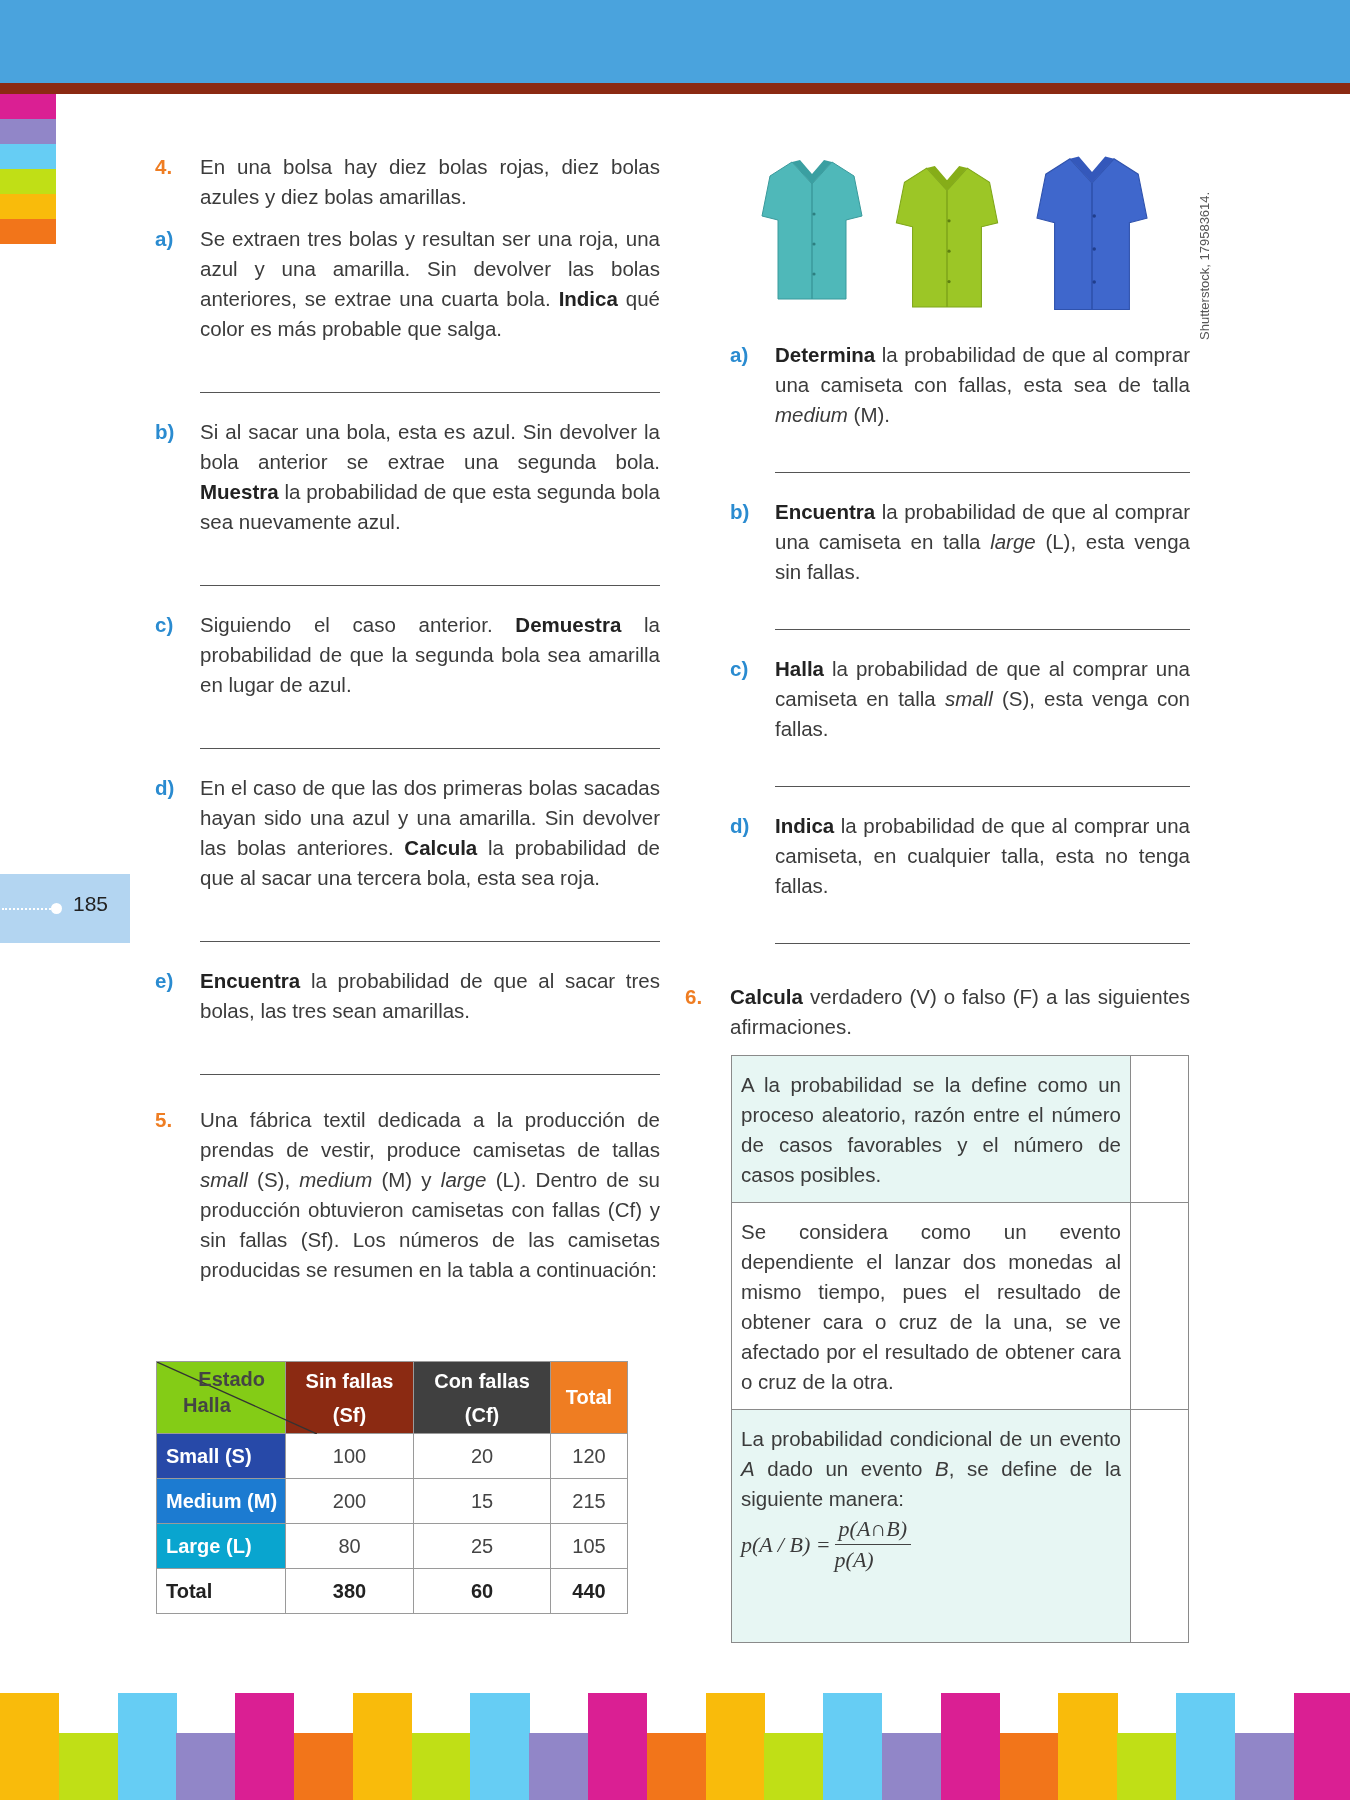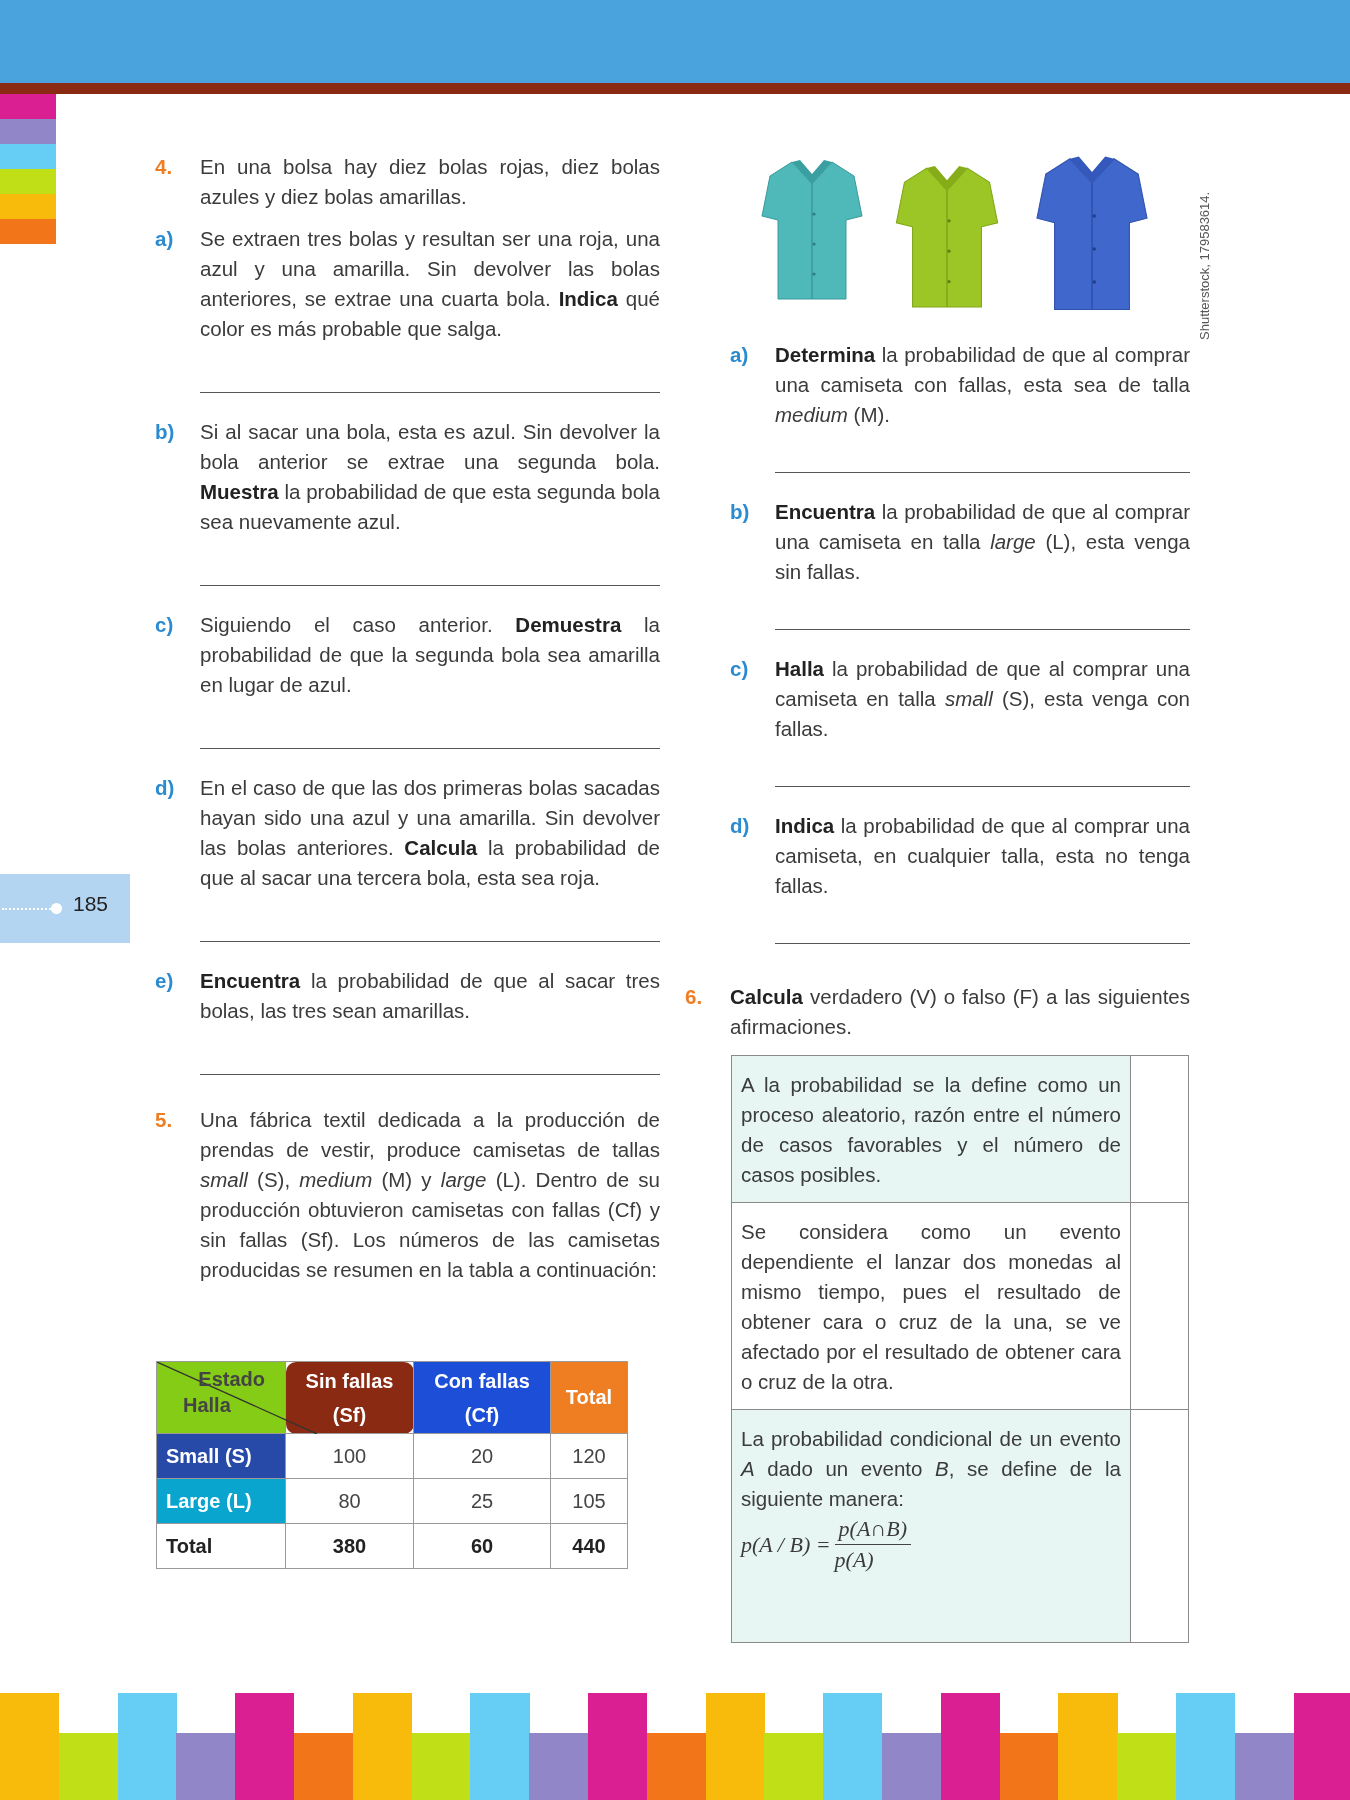--- a/index.html
+++ b/index.html
@@ -32,22 +32,22 @@
   .shirt { position: absolute; top: 0; }
   .credit { position: absolute; left: 1197px; top: 340px; transform: rotate(-90deg); transform-origin: left top; font-size: 13px; color: #555; white-space: nowrap; font-family: "Liberation Sans", sans-serif; }
 
   table.prod { position: absolute; left: 156px; top: 1361px; border-collapse: collapse; font-family: "Liberation Sans", sans-serif; font-size: 20px; }
   table.prod td { border: 1.5px solid #9a9a9a; text-align: center; height: 45px; color: #444; }
   table.prod .hdr td { height: 72px; }
   .diag { position: relative; width: 129px; background: #84cc16; font-weight: bold; }
   .diag svg { position: absolute; left: 0; top: 0; }
   .diag .estado { position: absolute; right: 20px; top: 6px; font-size: 20px; color: #444; }
   .diag .talla { position: absolute; left: 26px; top: 32px; font-size: 20px; color: #444; }
-  .h-sf { background: #8b2a12; color: #fff !important; font-weight: bold; width: 128px; line-height: 34px; border-radius: 10px; }
-  .h-cf { background: #1d4ed8; color: #fff !important; font-weight: bold; width: 137px; line-height: 34px; }
+  .h-sf { background: #8b2a12; color: #fff !important; font-weight: bold; width: 128px; line-height: 34px; }
+  .h-cf { background: #404040; color: #fff !important; font-weight: bold; width: 137px; line-height: 34px; }
   .h-tot { background: #ef7d22; color: #fff !important; font-weight: bold; width: 77px; }
   .r-s { background: #2749a8; color: #fff !important; font-weight: bold; text-align: left !important; padding-left: 9px; }
   .r-m { background: #1c7bd1; color: #fff !important; font-weight: bold; text-align: left !important; padding-left: 9px; }
   .r-l { background: #09a5cf; color: #fff !important; font-weight: bold; text-align: left !important; padding-left: 9px; }
   .r-t { background: #fff; color: #222 !important; font-weight: bold; text-align: left !important; padding-left: 9px; }
   .b { font-weight: bold; color: #222 !important; }
 
   table.vf { position: absolute; left: 731px; top: 1055px; border-collapse: collapse; font-family: "Liberation Sans", sans-serif; font-size: 20.5px; line-height: 30px; color: #3b3b3b; }
   table.vf td { border: 1.5px solid #8a8a8a; vertical-align: top; }
   table.vf td.stmt { width: 399px; padding: 14px 9px 12px 9px; text-align: justify; }
@@ -135,20 +135,26 @@
     </td>
     <td class="h-sf"><span>Sin fallas</span><br><span>(Sf)</span></td>
     <td class="h-cf"><span>Con fallas</span><br><span>(Cf)</span></td>
     <td class="h-tot">Total</td>
   </tr>
   <tr>
     <td class="r-s">Small (S)</td>
     <td>100</td>
     <td>20</td>
     <td>120</td>
+  </tr>
+  <tr>
+    <td class="r-m">Medium (M)</td>
+    <td>200</td>
+    <td>15</td>
+    <td>215</td>
   </tr>
   <tr>
     <td class="r-l">Large (L)</td>
     <td>80</td>
     <td>25</td>
     <td>105</td>
   </tr>
   <tr>
     <td class="r-t">Total</td>
     <td class="b">380</td>

